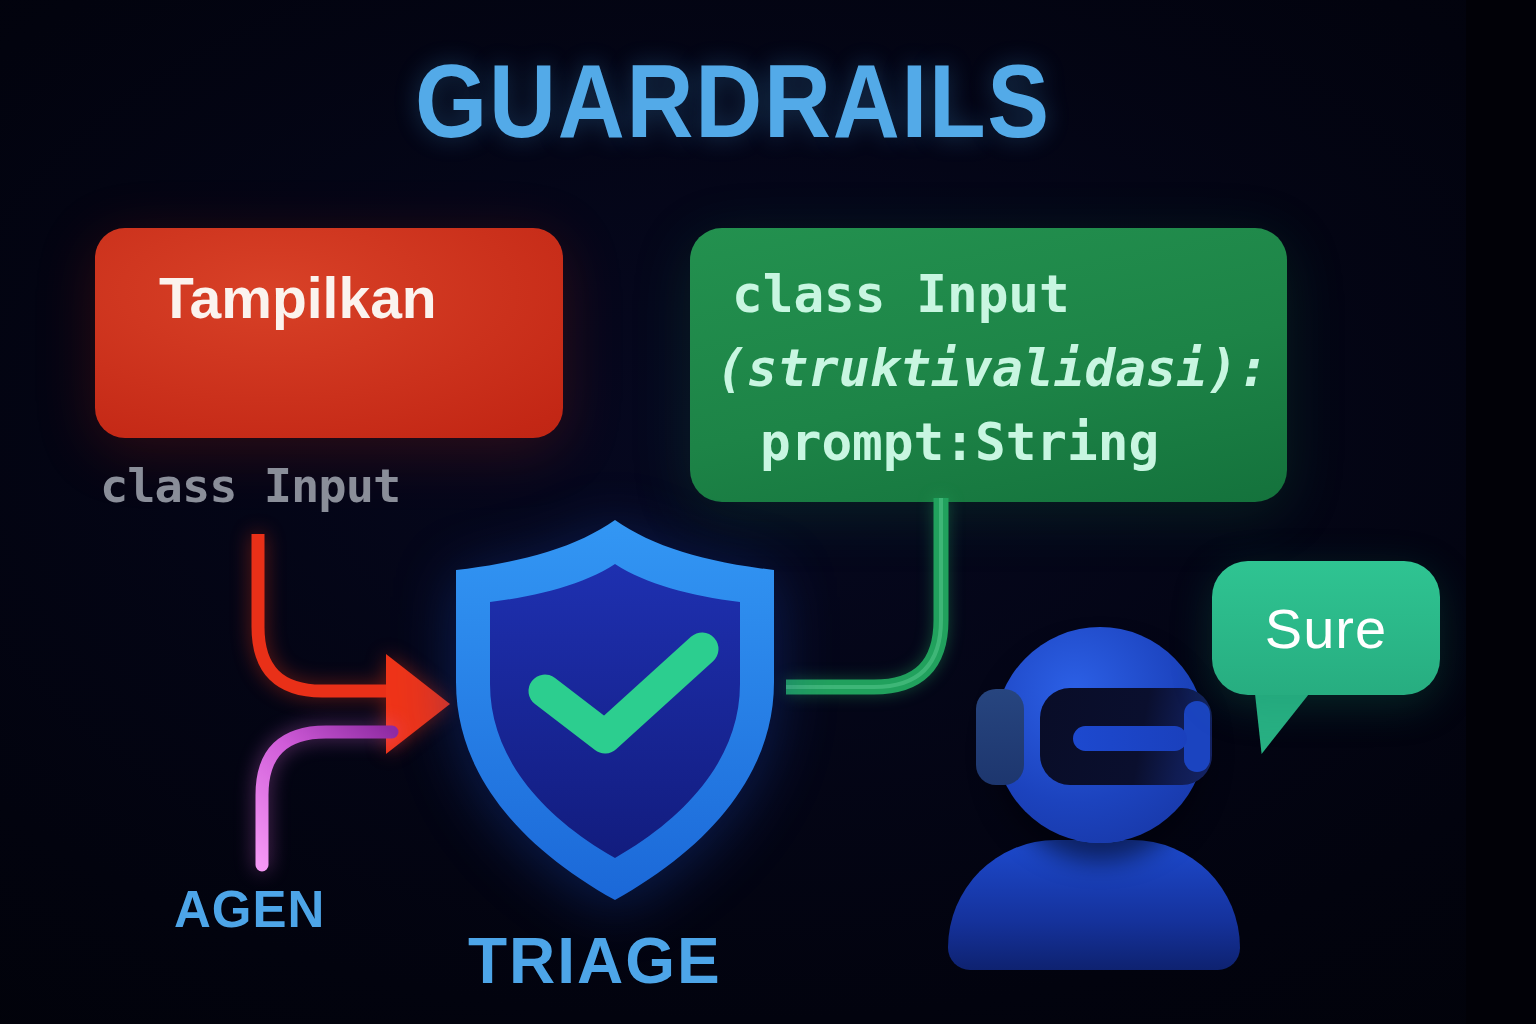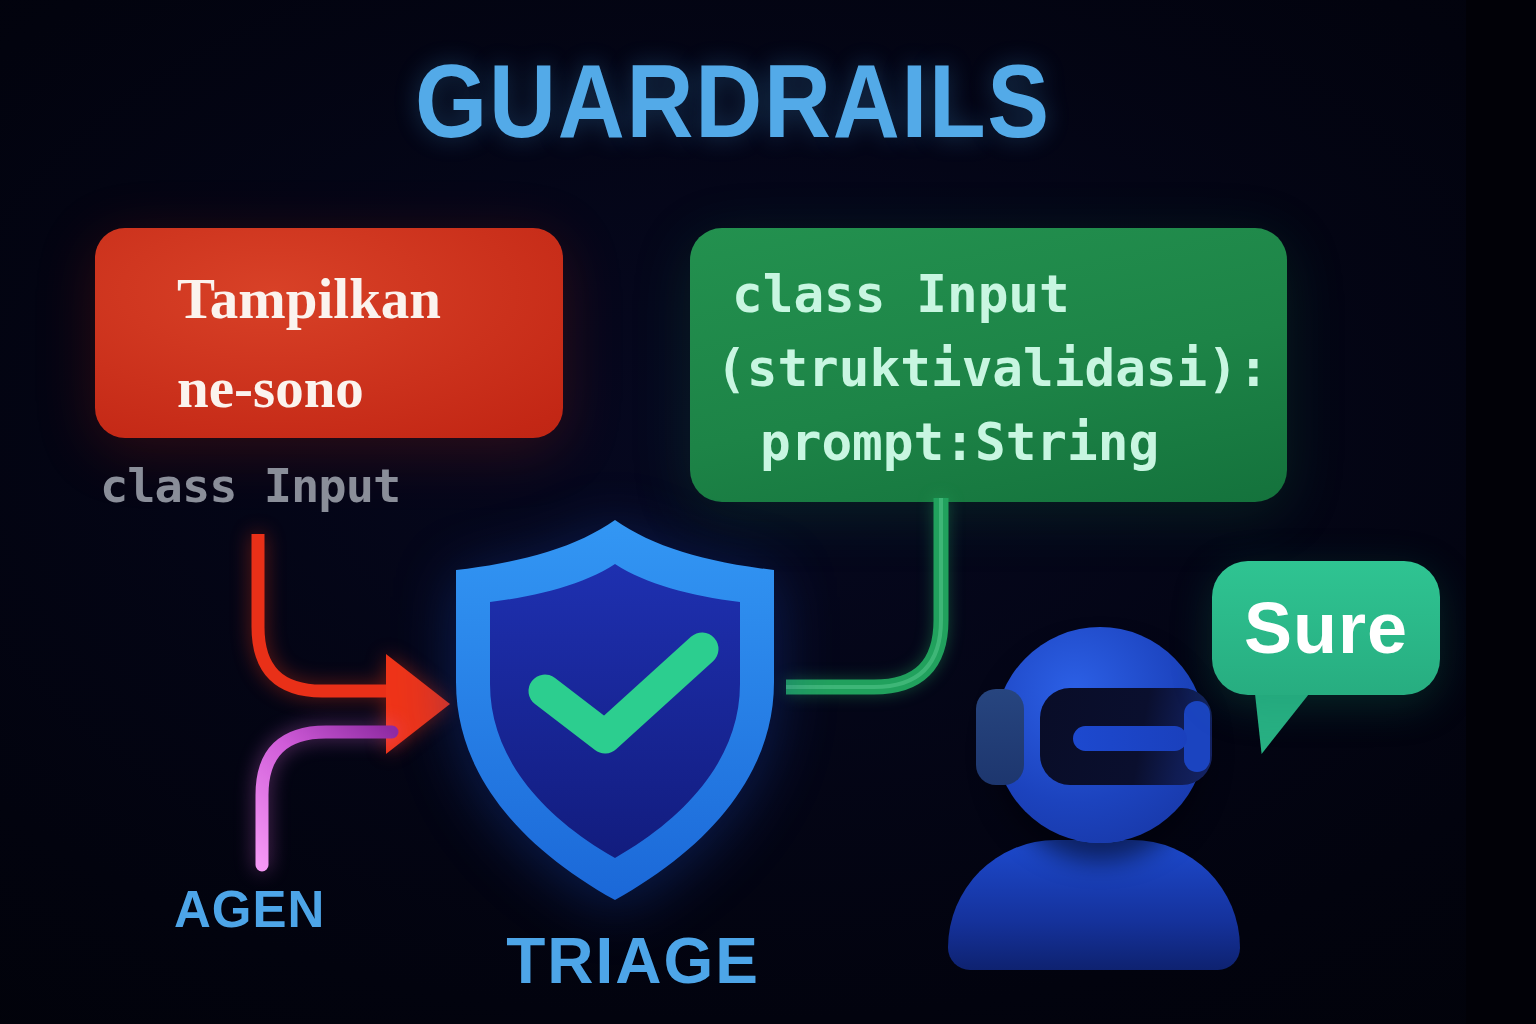--- a/index.html
+++ b/index.html
@@ -17,22 +17,22 @@
     transform:scaleX(.9);transform-origin:center;
     text-shadow:0 0 26px rgba(70,160,230,.3);
     line-height:103px;white-space:nowrap;
   }
 
   
   .red-box{
     left:95px;top:228px;width:468px;height:210px;border-radius:30px;
     background:radial-gradient(120% 120% at 38% 30%, #d84127 0%, #c32715 70%, #b52211 100%);
     box-shadow:0 12px 60px rgba(200,40,20,.22);
-    padding:26px 0 0 82px;box-sizing:border-box;
-    font-family:Liberation Serif, serif;font-weight:600;
+    padding:26px 0 0 64px;box-sizing:border-box;
+    font-family:Liberation Sans, sans-serif;font-weight:600;
     font-size:57px;line-height:89px;color:#fbf3ee;
   }
   .red-box span{display:block;}
 
   
   .gray-label{
     left:100px;top:458px;
     font-family:"DejaVu Sans Mono", monospace;font-weight:600;
     font-size:47px;color:#8a8e99;letter-spacing:-1px;white-space:nowrap;
   }
@@ -40,39 +40,39 @@
   
   .green-box{
     left:690px;top:228px;width:597px;height:274px;border-radius:32px;
     background:linear-gradient(168deg,#23914f 0%,#1d8447 55%,#14723c 100%);
     box-shadow:0 12px 60px rgba(25,150,80,.18);
     padding-top:30px;box-sizing:border-box;
     font-family:"DejaVu Sans Mono", monospace;font-weight:600;
     font-size:51px;line-height:74px;color:#c8f6e1;
   }
   .green-box .l1{display:block;margin-left:42px;}
-  .green-box .l2{display:block;margin-left:26px;}
+  .green-box .l2{display:block;margin-left:26px;font-style:italic;}
   .green-box .l3{display:block;margin-left:70px;}
 
   
   svg.flow{left:0;top:0;width:1536px;height:1024px;pointer-events:none;}
   g.grn{filter:drop-shadow(0 0 8px rgba(40,190,110,.35));}
   g.red{filter:drop-shadow(0 0 10px rgba(240,55,25,.45));}
   g.mag{filter:drop-shadow(0 0 10px rgba(230,110,230,.4));}
 
   
   svg.shield{left:440px;top:514px;width:350px;height:392px;
     filter:drop-shadow(0 8px 30px rgba(20,60,160,.45));}
 
   
   .agent-label{
     left:174px;top:880px;font-size:51px;font-weight:700;letter-spacing:1px;color:#4da5e8;
   }
   .triage-label{
-    left:468px;top:924px;width:292px;text-align:right;
+    left:468px;top:924px;width:292px;text-align:left;
     font-size:64px;font-weight:700;letter-spacing:2px;color:#4da5e8;
   }
 
   
   .bot-body{left:948px;top:840px;width:292px;height:130px;
     border-radius:146px 146px 30px 30px;
     background:linear-gradient(180deg,#1d4ace 0%,#15329c 62%,#0e2270 100%);}
   .bot-head{left:994px;top:627px;width:212px;height:216px;border-radius:50%;
     background:radial-gradient(circle at 38% 30%, #2c60e6 0%, #1c43be 55%, #16339e 100%);
     box-shadow:0 18px 24px rgba(0,0,10,.55);}
@@ -85,36 +85,35 @@
   .bot-eye{left:1073px;top:726px;width:114px;height:25px;border-radius:13px;
     background:linear-gradient(90deg,#1d49cf,#1a40bd);}
 
   
   .bubble{
     left:1212px;top:561px;width:228px;height:134px;border-radius:36px;
     background:linear-gradient(180deg,#2fc492 0%,#27ad80 100%);
     display:flex;align-items:center;justify-content:center;
     box-shadow:0 10px 40px rgba(20,140,100,.25);
   }
-  .bubble-text{font-size:72px;font-weight:700;color:#ffffff;letter-spacing:1px;}
+  .bubble-text{font-size:56px;font-weight:400;color:#ffffff;letter-spacing:1px;}
   .bubble-tail{
     left:1248px;top:692px;width:68px;height:62px;background:#28b083;
     clip-path:polygon(10% 0%, 92% 0%, 20% 100%);
   }
 </style>
 </head>
 <body>
 
 <div class="canvas">
 
   <div class="abs title">GUARDRAILS</div>
 
   <div class="abs red-box">
     <span>Tampilkan</span>
-    <span>ne-sono</span>
   </div>
 
   <div class="abs gray-label">class Input</div>
 
   <div class="abs green-box">
     <span class="l1">class Input</span>
     <span class="l2">(struktivalidasi):</span>
     <span class="l3">prompt:String</span>
   </div>
 

